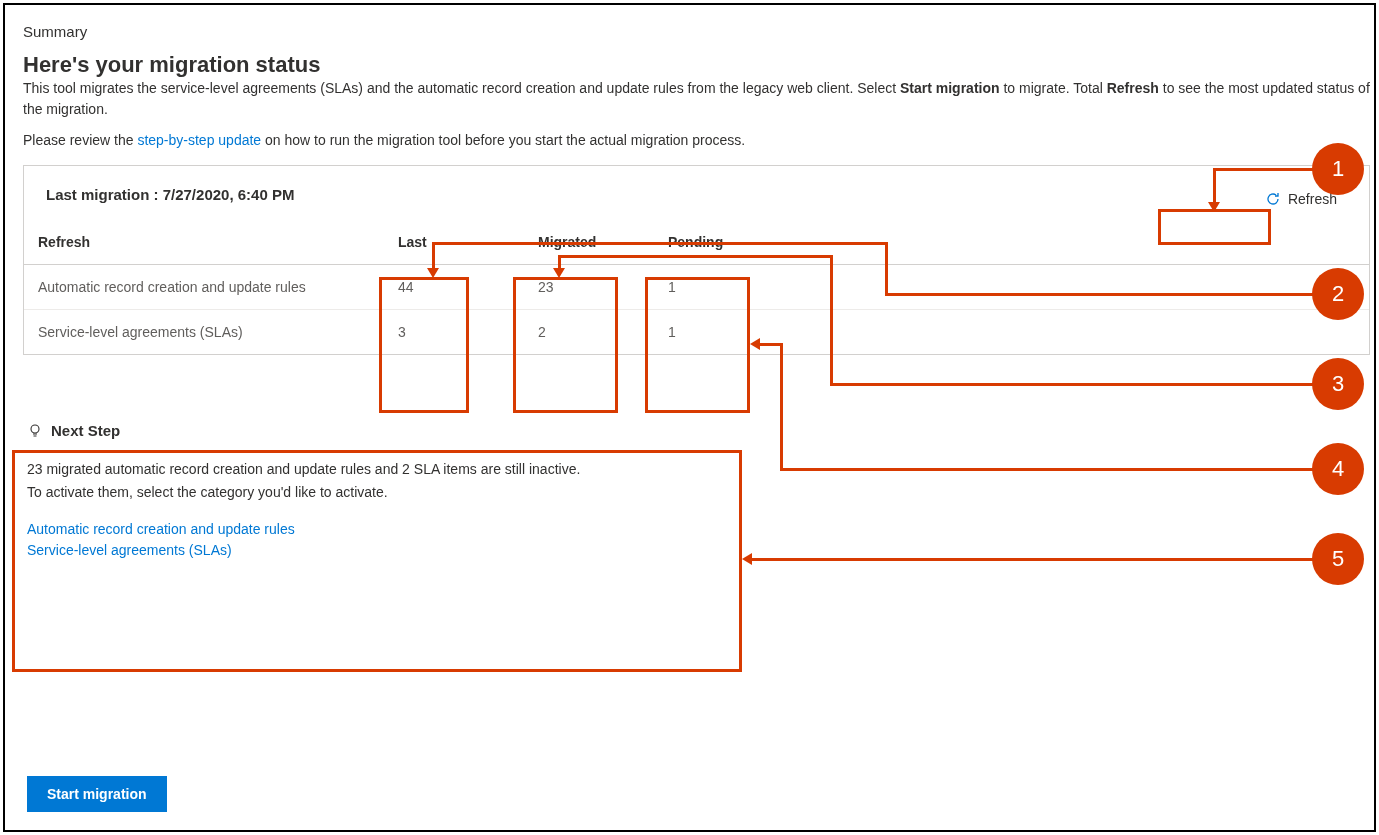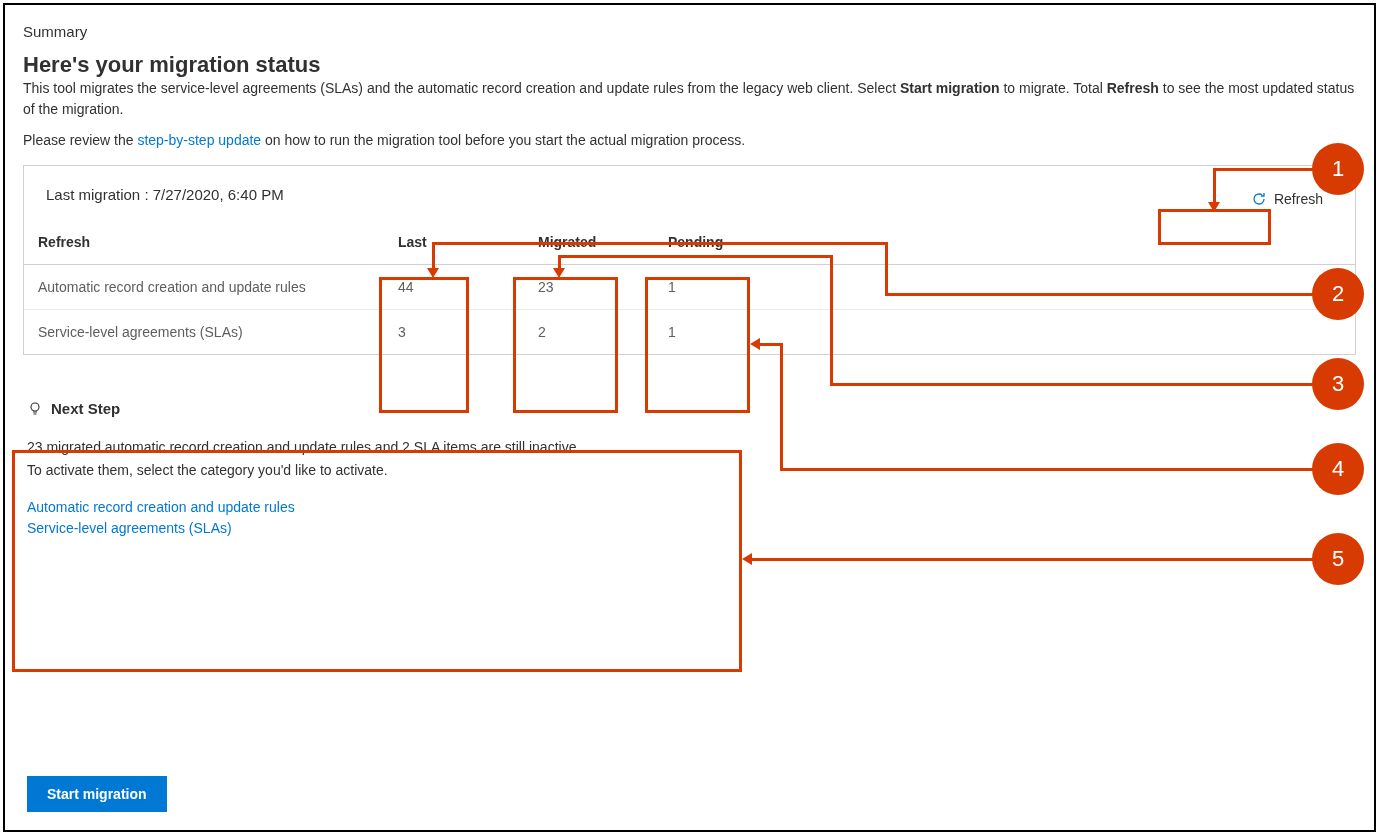--- a/index.html
+++ b/index.html
@@ -13,21 +13,21 @@
       color: #323130;
       background: #fff;
       width: 1379px;
       height: 835px;
       position: relative;
       overflow: hidden;
     }
     .container {
       border: 2px solid #000;
       margin: 3px;
-      padding: 18px 18px 18px 18px;
+      padding: 18px 4px 18px 18px;
       height: 829px;
       position: relative;
     }
     .summary-label {
       font-size: 15px;
       font-weight: 400;
       margin-bottom: 12px;
     }
     .main-heading {
       font-size: 22px;
@@ -52,21 +52,21 @@
       position: relative;
     }
     .panel-header {
       padding: 20px 22px 12px 22px;
       display: flex;
       justify-content: space-between;
       align-items: flex-start;
     }
     .last-migration {
       font-size: 15px;
-      font-weight: 400;
+      font-weight: 700;
     }
     .refresh-btn {
       display: flex;
       align-items: center;
       gap: 7px;
       background: none;
       border: none;
       cursor: pointer;
       font-size: 14px;
       color: #323130;
@@ -87,21 +87,21 @@
     .col-migrated { width: 130px; }
     .col-pending { width: 140px; }
     .table-row {
       display: flex;
       padding: 14px 22px 14px 14px;
       border-bottom: 1px solid #edebe9;
       color: #605e5c;
     }
     .table-row:last-child { border-bottom: none; }
     .next-step-section {
-      margin-top: 45px;
+      margin-top: 67px;
       padding-left: 4px;
     }
     .next-step-header {
       display: flex;
       align-items: center;
       gap: 8px;
       font-size: 15px;
       font-weight: 600;
       margin-bottom: 20px;
     }

